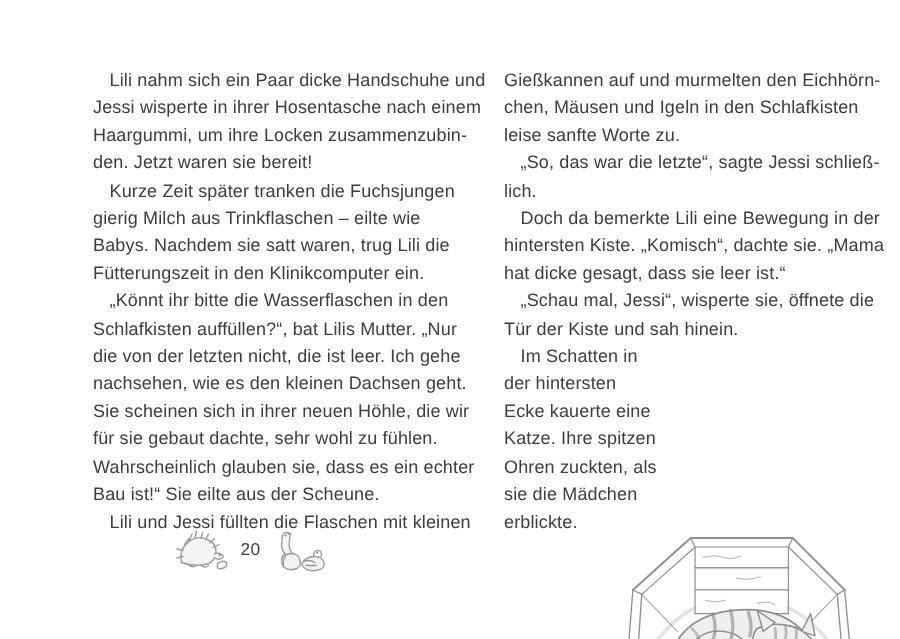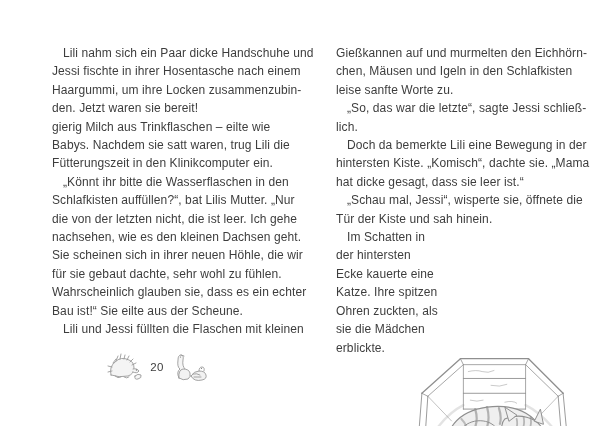--- a/index.html
+++ b/index.html
@@ -6,21 +6,21 @@
   body{
     width:600px;height:426px;
     background:#ffffff;
     font-family:"Liberation Sans", sans-serif;
     color:#3d3d3d;
     overflow:hidden;
     position:relative;
   }
   .spread{position:absolute;inset:0;background:#ffffff;}
   .page{position:absolute;top:0;height:426px;}
-  .page-left{left:8px;width:300px;}
+  .page-left{left:18px;width:300px;}
   .page-right{left:300px;width:300px;}
   .textcol{
     position:absolute;
     font-size:12px;
     line-height:18.4px;
     letter-spacing:0.1px;
   }
   .col-left{left:44px;top:44px;width:260px;}
   .col-right{left:36px;top:44px;width:236px;}
   .ln{display:block;white-space:nowrap;}
@@ -48,23 +48,24 @@
   svg{overflow:visible;}
 </style>
 </head>
 <body>
 
 <div class="spread">
 
   <div class="page page-left">
     <div class="textcol col-left">
       <span class="ln ind">Lili nahm sich ein Paar dicke Handschuhe und</span>
-      <span class="ln">Jessi fischte in ihrer Hosentasche nach einem</span>
+      <span class="ln">Jessi wisperte in ihrer Hosentasche nach einem</span>
       <span class="ln">Haargummi, um ihre Locken zusammenzubin-</span>
       <span class="ln">den. Jetzt waren sie bereit!</span>
+      <span class="ln ind">Kurze Zeit später tranken die Fuchsjungen</span>
       <span class="ln">gierig Milch aus Trinkflaschen – eilte wie</span>
       <span class="ln">Babys. Nachdem sie satt waren, trug Lili die</span>
       <span class="ln">Fütterungszeit in den Klinikcomputer ein.</span>
       <span class="ln ind">„Könnt ihr bitte die Wasserflaschen in den</span>
       <span class="ln">Schlafkisten auffüllen?“, bat Lilis Mutter. „Nur</span>
       <span class="ln">die von der letzten nicht, die ist leer. Ich gehe</span>
       <span class="ln">nachsehen, wie es den kleinen Dachsen geht.</span>
       <span class="ln">Sie scheinen sich in ihrer neuen Höhle, die wir</span>
       <span class="ln">für sie gebaut dachte, sehr wohl zu fühlen.</span>
       <span class="ln">Wahrscheinlich glauben sie, dass es ein echter</span>

